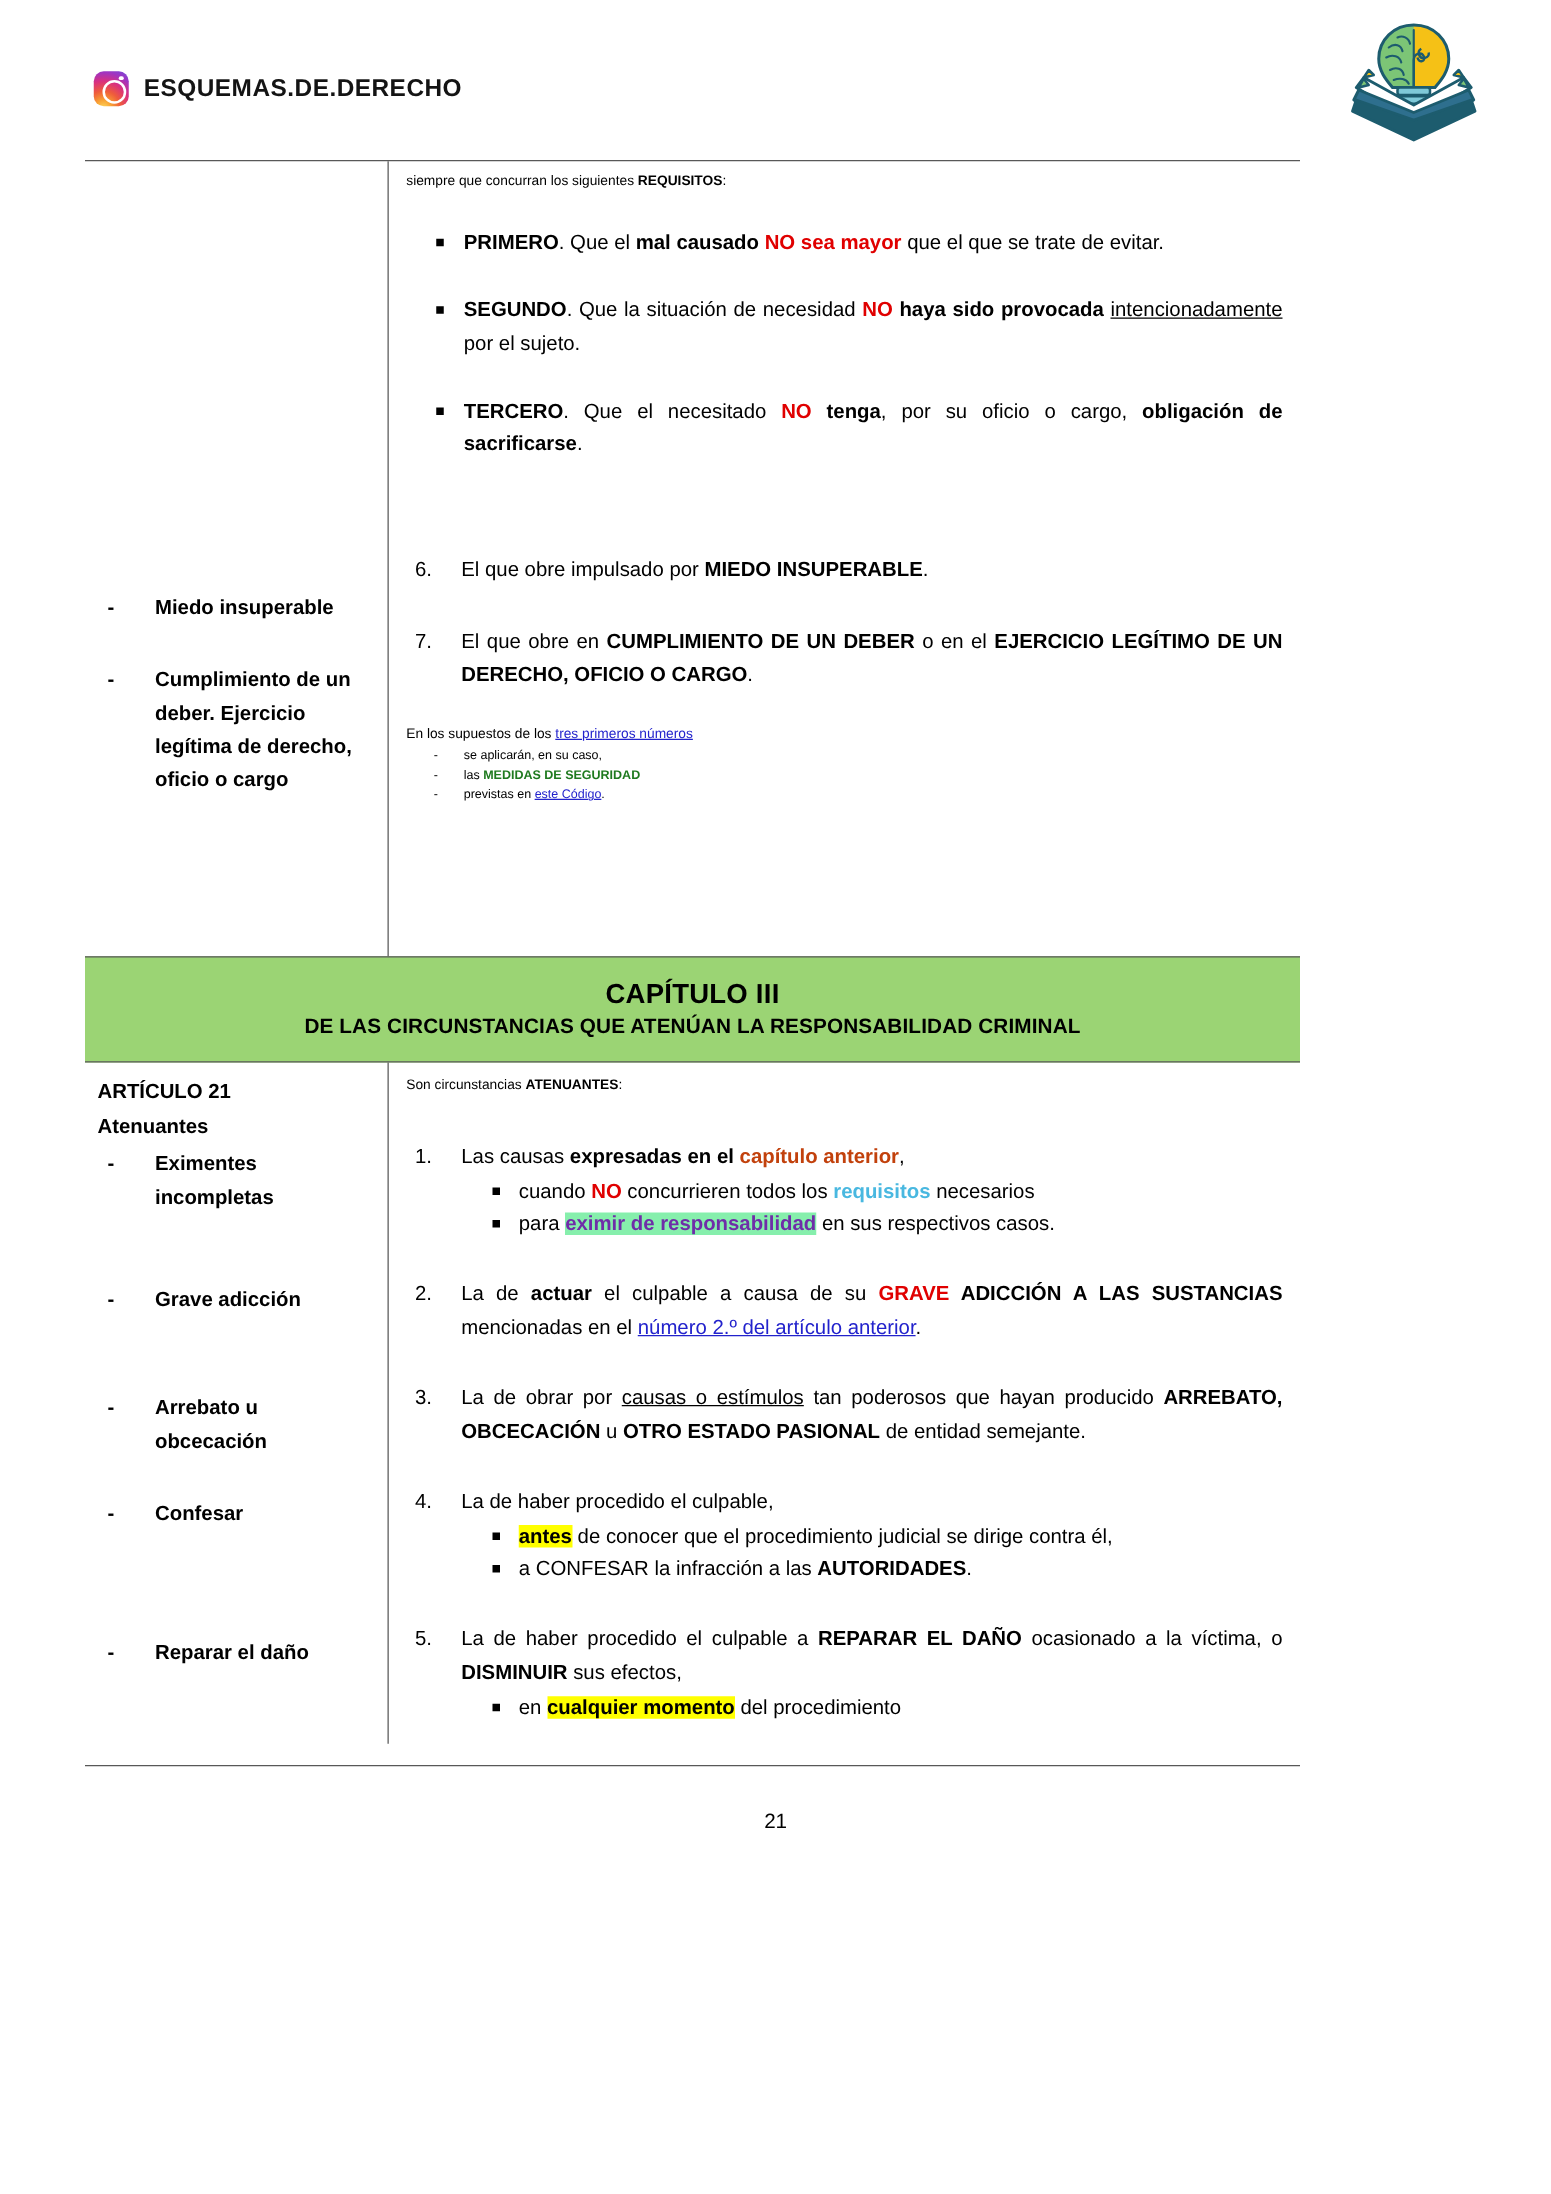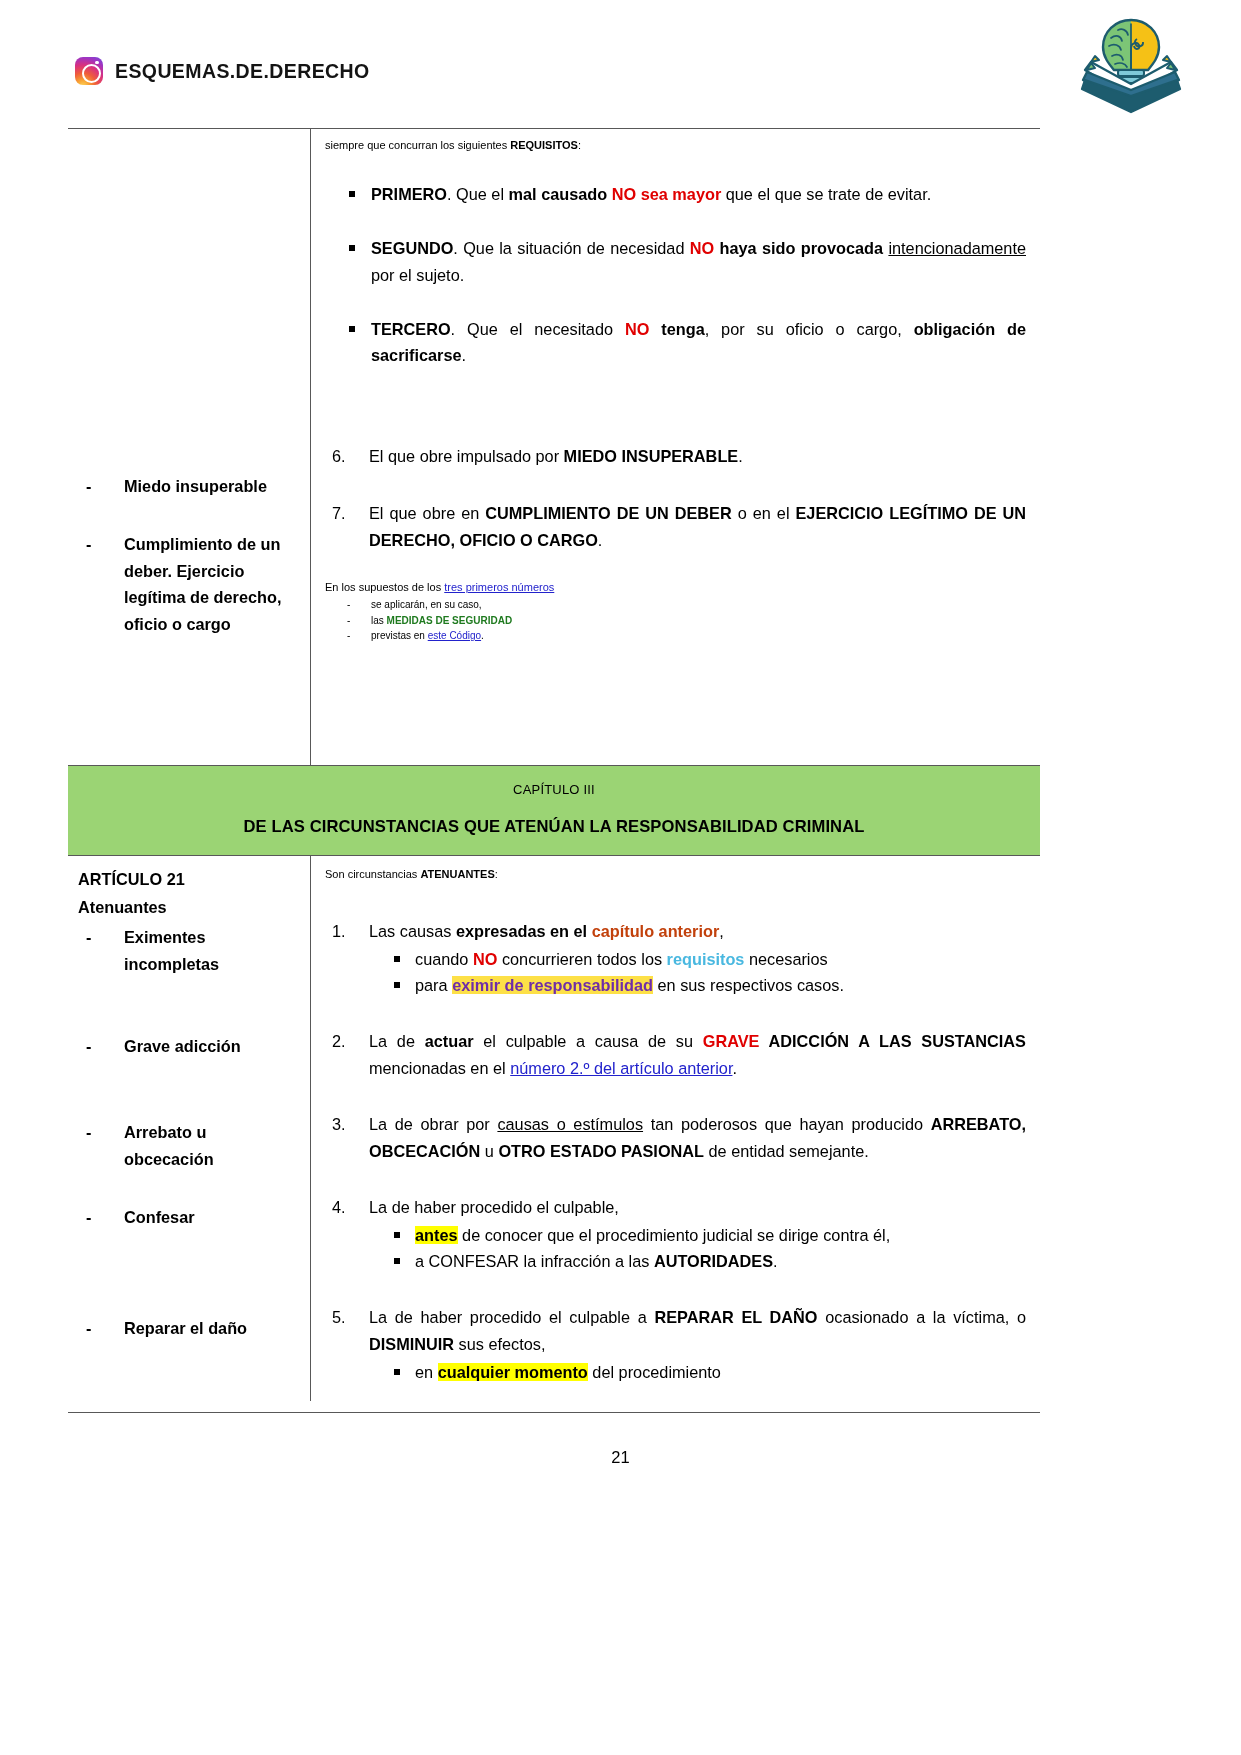--- a/index.html
+++ b/index.html
@@ -100,21 +100,21 @@
   .just { text-align: justify; }
   b, .b { font-weight: bold; }
   .red { color: #e00000; font-weight: bold; }
   .green { color: #1f7a1f; font-weight: bold; }
   .link {
     color: #2222cc;
     text-decoration: underline;
   }
   .u { text-decoration: underline; }
   .hl-yellow { background: #ffff00; }
-  .hl-purple { background: #fde047; }
+  .hl-purple { background: #86efac; }
   .blue-b { color: #c2410c; font-weight: bold; }
   .cyan-b { color: #49b8e0; font-weight: bold; }
   .purple-b { color: #6f2da8; font-weight: bold; }
 
   
   .sq-list { list-style: none; margin: 0; padding: 0; }
   .sq-list > li {
     position: relative;
     padding-left: 46px;
     margin-bottom: 16px;
@@ -182,24 +182,24 @@
 
   
   .chapter-band {
     border-top: 1.3px solid #585858;
     border-bottom: 1.3px solid #585858;
     background: #9bd474;
     text-align: center;
     padding: 16px 10px 18px 10px;
   }
   .chapter-band .l1 {
-    font-size: 13px;
-    font-weight: normal;
+    font-size: 22px;
+    font-weight: bold;
     letter-spacing: 0.2px;
-    margin-bottom: 20px;
+    margin-bottom: 3px;
   }
   .chapter-band .l2 {
     font-size: 16.6px;
     font-weight: bold;
     letter-spacing: 0.1px;
   }
 
   
   .row-art21 .cell-left { padding-top: 10px; }
   .row-art21 .cell-right { padding-top: 10px; }

